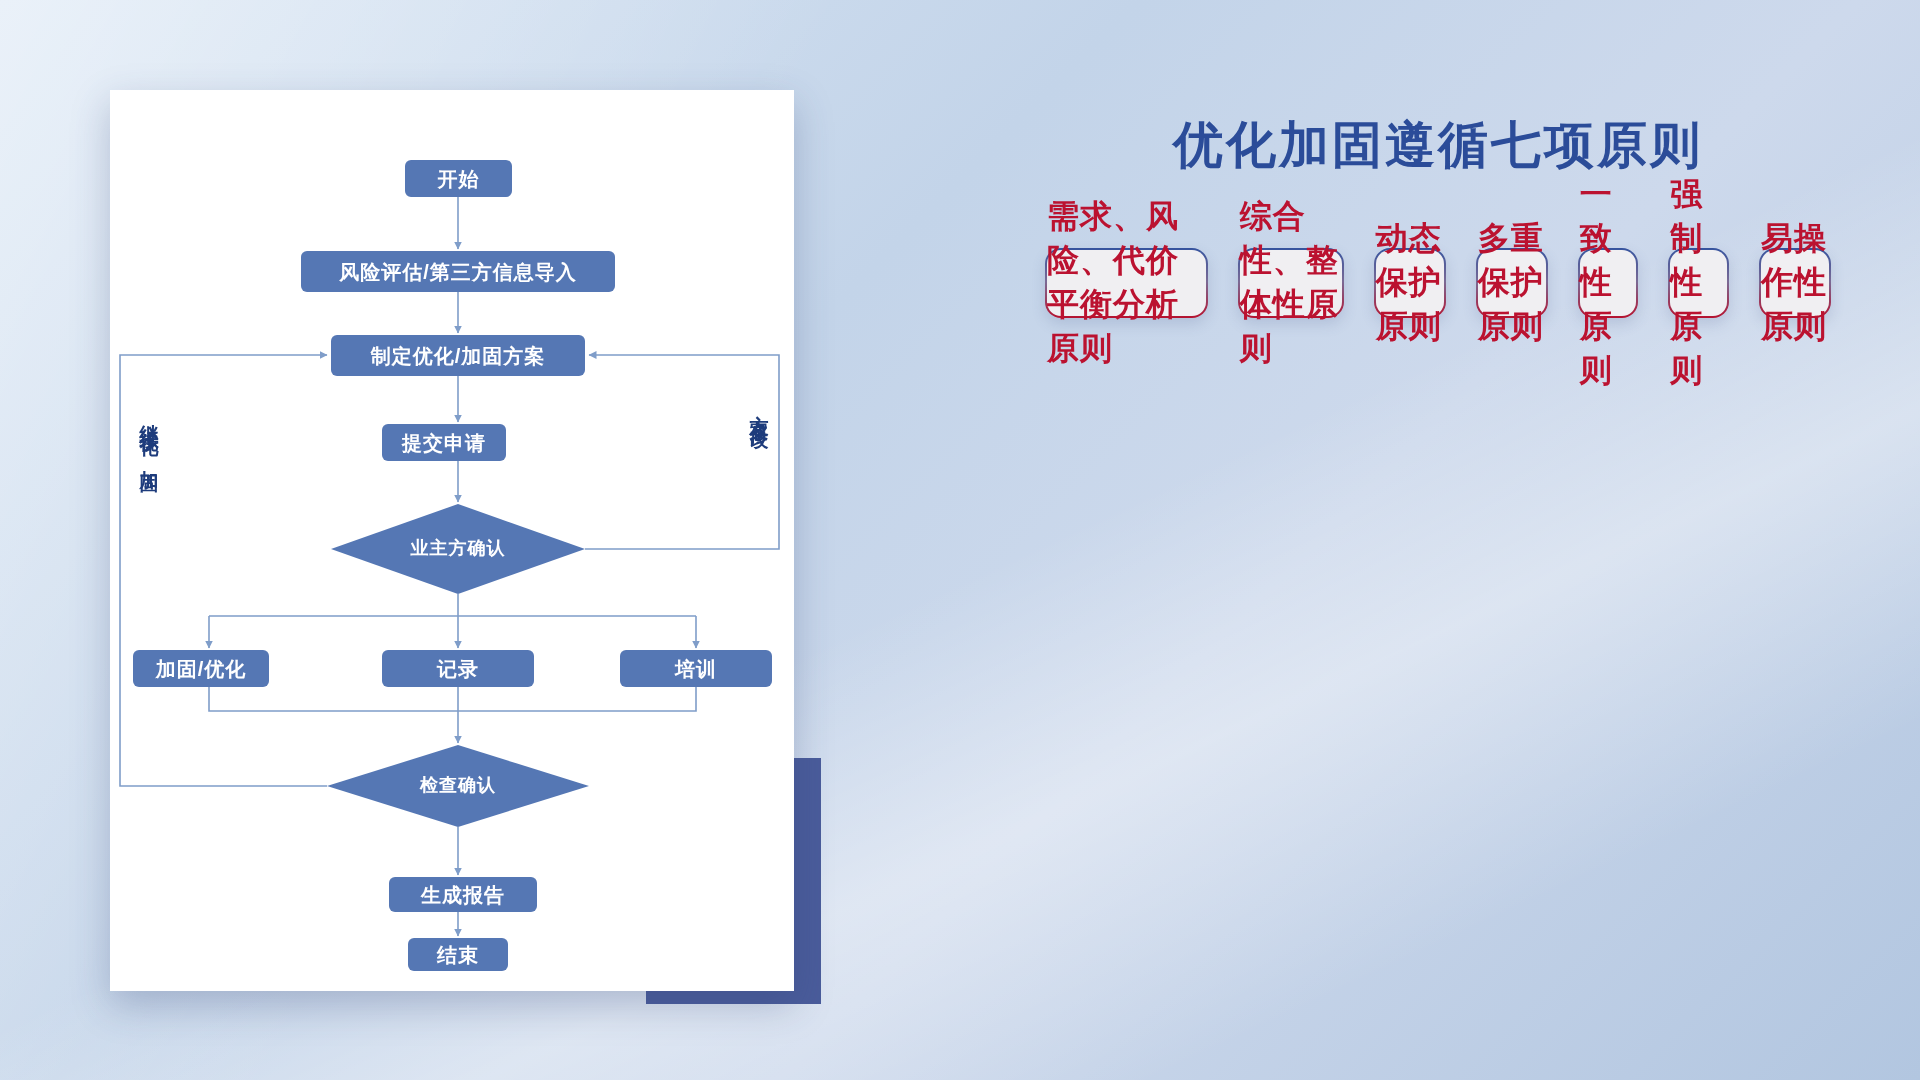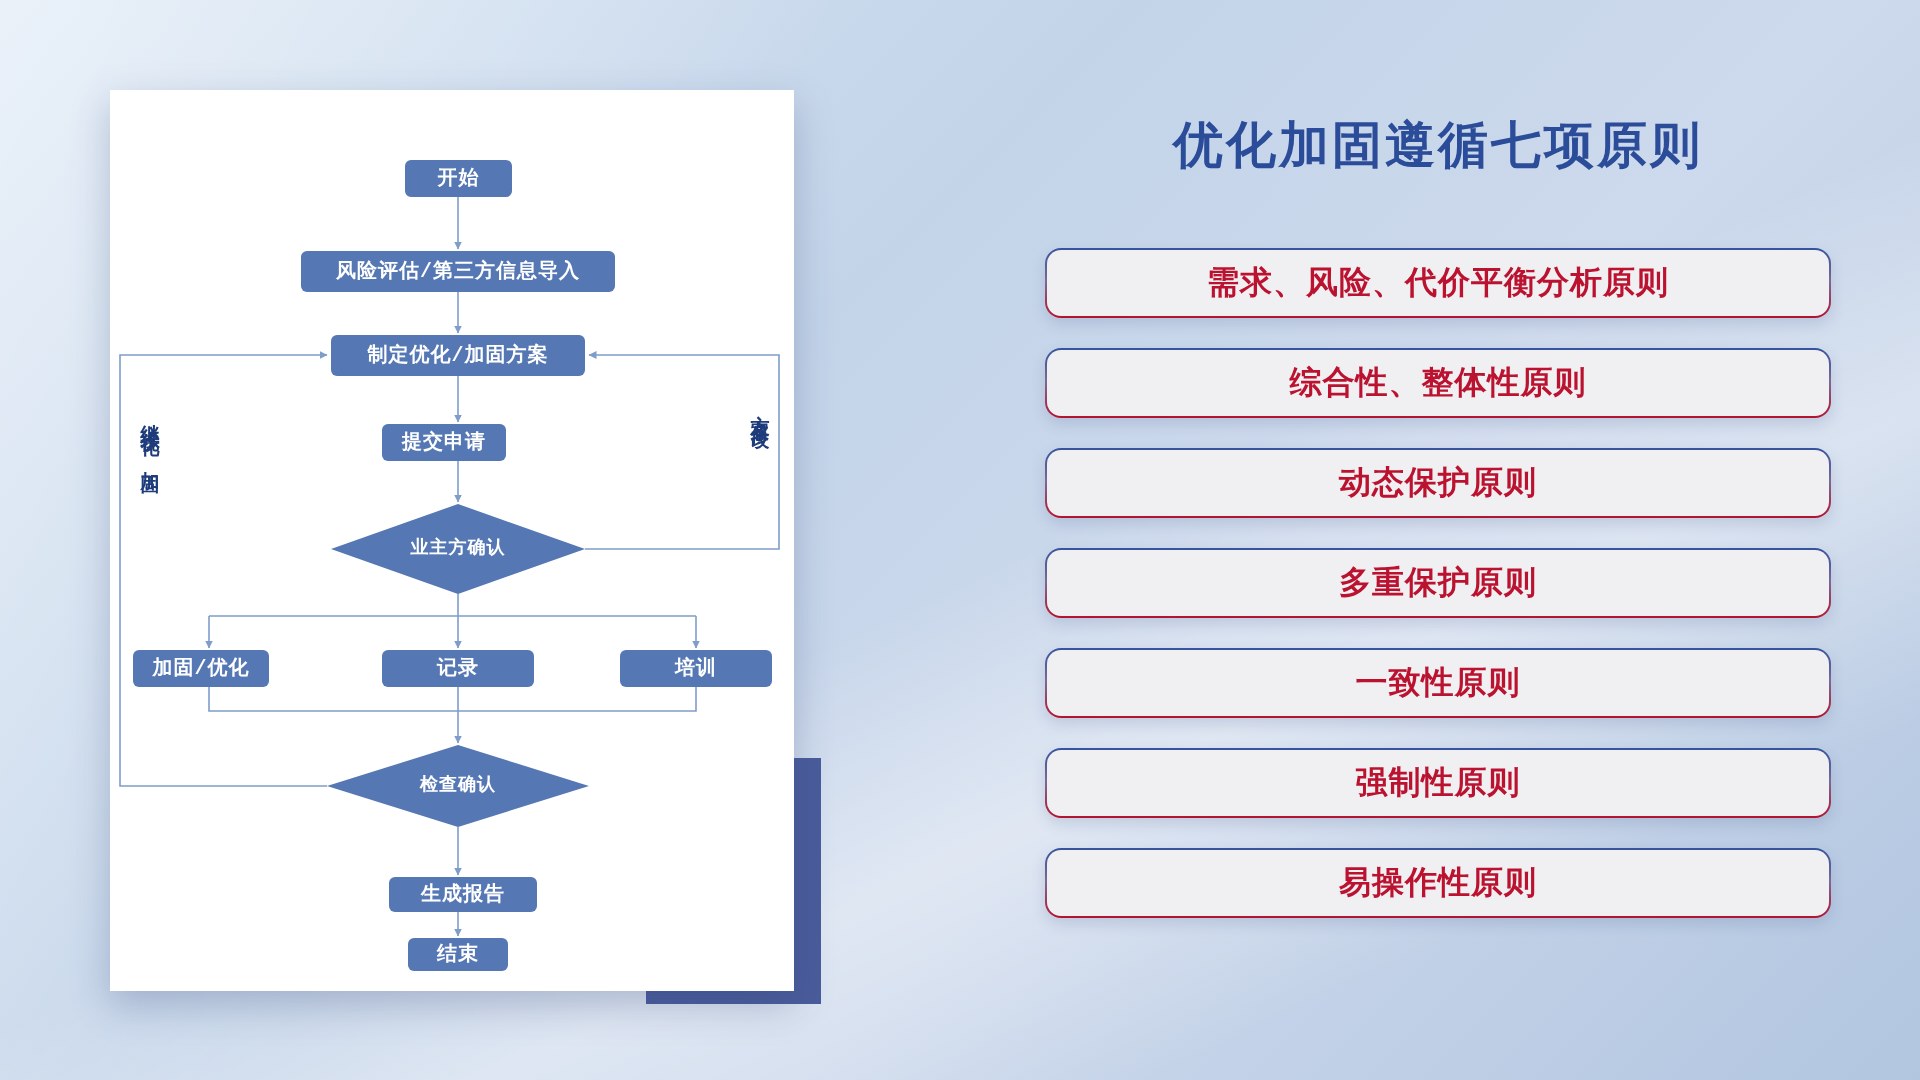--- a/index.html
+++ b/index.html
@@ -13,21 +13,21 @@
       linear-gradient(155deg, rgba(255,255,255,0) 52%, rgba(255,255,255,.38) 66%, rgba(255,255,255,0) 82%),
       linear-gradient(135deg, #d9e6f4 0%, #c3d4e9 38%, #cdd9ec 62%, #b2c6e0 100%);
   }
 
   
   .accent-rect { position:absolute; left:646px; top:758px; width:175px; height:246px; background:#4a5c9b; }
 
   
   .card {
     position:absolute; left:110px; top:90px; width:684px; height:901px;
-    background:#ffffff; box-shadow:0 14px 36px rgba(50,70,120,.28);font-family:Liberation Mono, monospace;
+    background:#ffffff; box-shadow:0 14px 36px rgba(50,70,120,.28);
   }
 
   .flow-lines { position:absolute; left:0; top:0; }
 
   .fnode {
     position:absolute; display:flex; align-items:center; justify-content:center;
     background:#5577b4; color:#ffffff; font-size:20px; font-weight:600;
     letter-spacing:1px; border-radius:6px; text-align:center; line-height:1.1;
   }
   .fnode.diamond { clip-path:polygon(50% 0,100% 50%,50% 100%,0 50%); border-radius:0; }
@@ -38,21 +38,21 @@
   }
 
   
   .panel-title {
     position:absolute; left:1045px; top:112px; width:786px;
     text-align:center; font-size:50px; font-weight:bold; letter-spacing:3px;
     color:#2b4c99;
   }
   .plist {
     position:absolute; left:1045px; top:248px; width:786px;
-    display:flex; flex-direction:column; gap:30px;
+    display:flex; flex-direction:row; gap:30px;
   }
   .pbox {
     height:70px; border-radius:16px; padding:2px;
     background:linear-gradient(180deg,#35539e 0%, #7a6a95 48%, #b5122f 100%);
     box-shadow:0 6px 14px rgba(70,90,140,.18);
   }
   .pbox-inner {
     height:100%; border-radius:14px; background:#f0eff2;
     display:flex; align-items:center; justify-content:center;
   }

